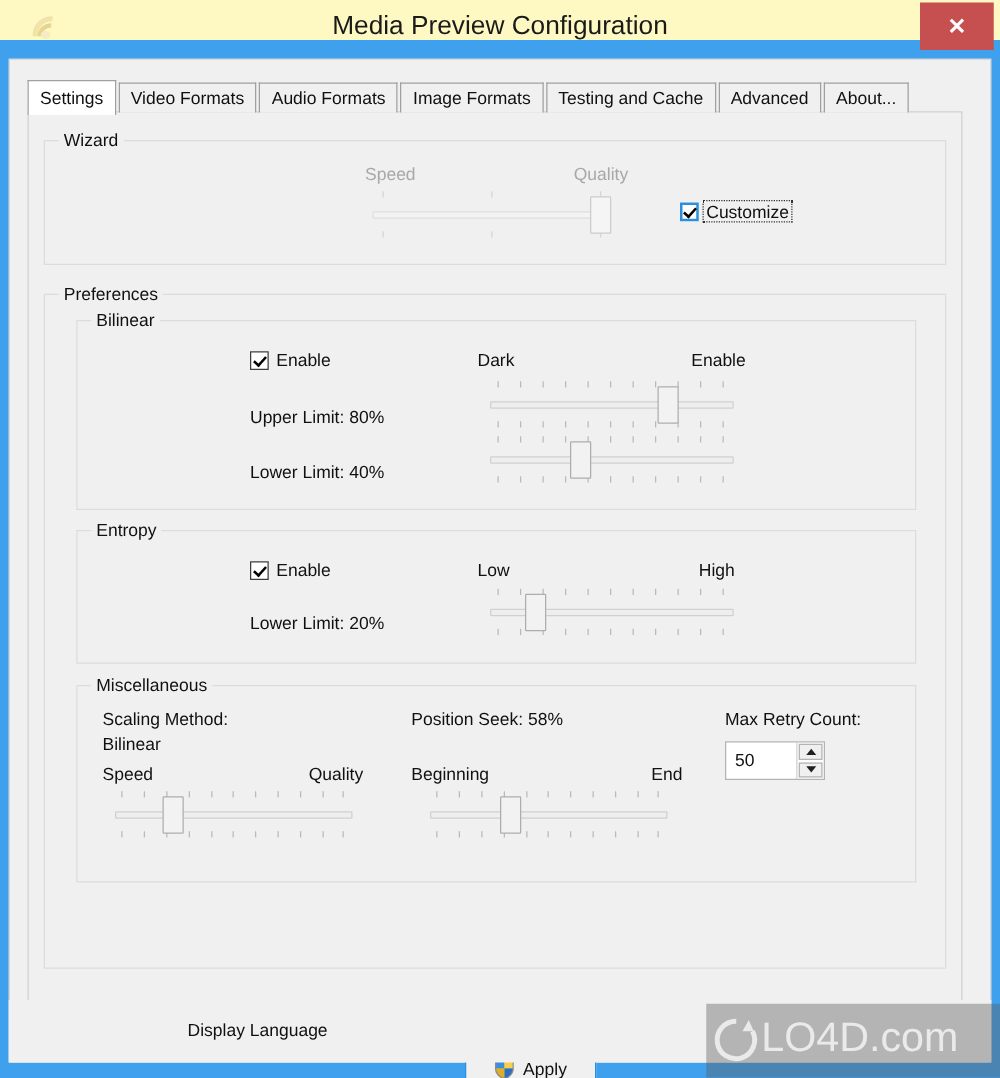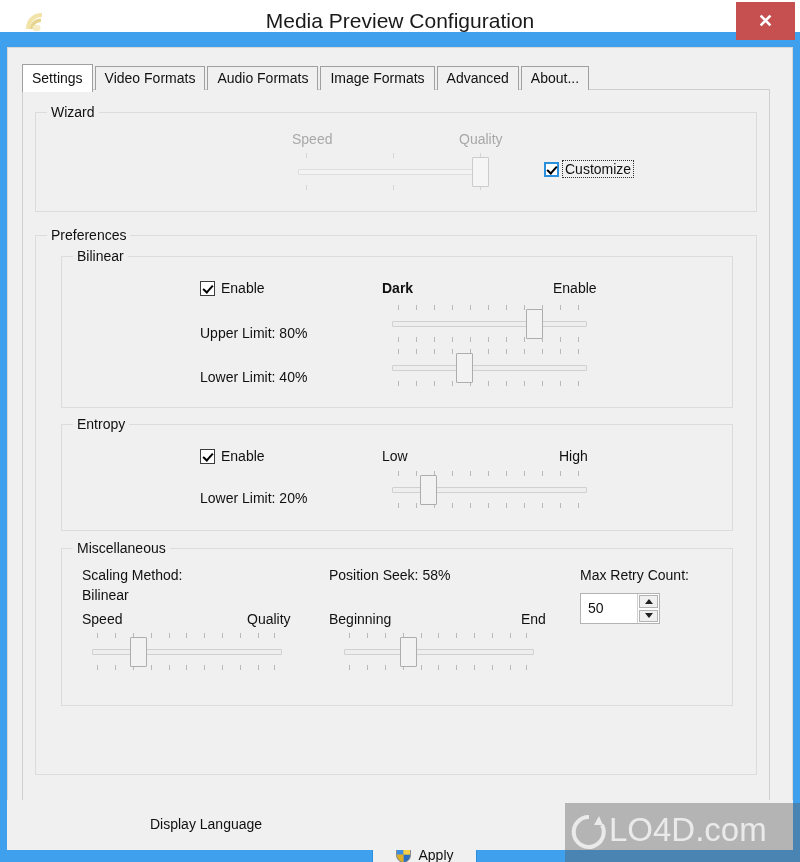--- a/index.html
+++ b/index.html
@@ -13,21 +13,21 @@
   
   .window {
     position: absolute; left: 0; top: 0;
     width: 800px; height: 862px;
     background: #3fa0ee;
     padding: 0;
   }
   .titlebar {
     position: relative;
     height: 32px;
-    background: #ffffff;
+    background: #fef9c3;
   }
   .title-icon {
     position: absolute; left: 22px; top: 9px;
     width: 26px; height: 26px;
   }
   .title-text {
     position: absolute; left: 0; right: 0; top: 9px;
     text-align: center;
     font-size: 21px;
     color: #1a1a1a;
@@ -338,20 +338,21 @@
     </button>
   </div>
 
   <div class="client">
 
     <div class="tabstrip">
       <div class="tab active">Settings</div>
       <div class="tab">Video Formats</div>
       <div class="tab">Audio Formats</div>
       <div class="tab">Image Formats</div>
+      <div class="tab">Testing and Cache</div>
       <div class="tab">Advanced</div>
       <div class="tab">About...</div>
     </div>
 
     <div class="tabpanel">
 
       <div class="group" style="left:12px; top:22px; width:722px; height:100px;">
         <span class="legend">Wizard</span>
 
         <span class="lbl dim" style="left:256px; top:18px;">Speed</span>
@@ -382,21 +383,21 @@
         <span class="legend">Preferences</span>
 
         <div class="group" style="left:25px; top:20px; width:672px; height:152px;">
           <span class="legend">Bilinear</span>
 
           <div class="cb" style="left:138px; top:23px;">
             <span class="box"></span>
             <span class="cbtext">Enable</span>
           </div>
 
-          <span class="lbl" style="left:320px; top:23px;font-weight:bold;">Dark</span>
+          <span class="lbl" style="left:320px; top:23px;">Dark</span>
           <span class="lbl" style="left:491px; top:23px;">Enable</span>
 
           <span class="lbl" style="left:138px; top:68px;">Upper Limit: 80%</span>
 
           <div class="slider" style="left:330px; top:46px; width:195px; height:42px;">
             <div class="ticks top">
               <span class="tick" style="left:6px;"></span>
                 <span class="tick" style="left:24px;"></span>
               <span class="tick" style="left:42px;"></span>
                 <span class="tick" style="left:60px;"></span>

